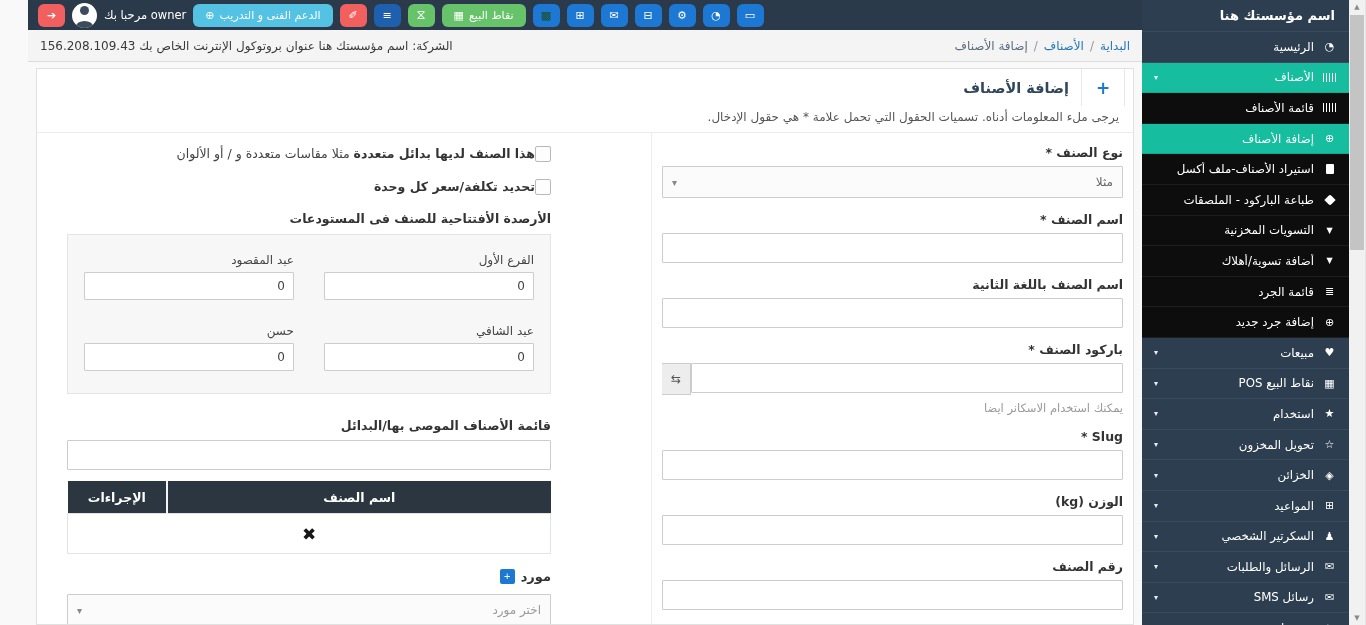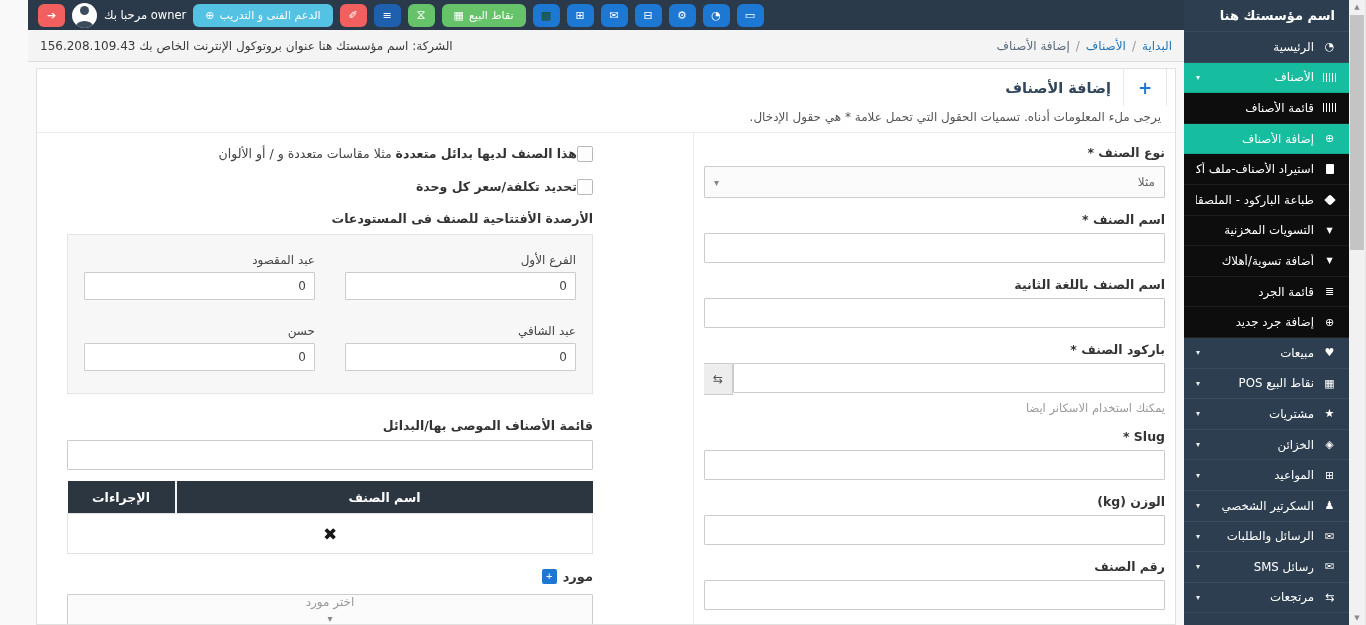--- a/index.html
+++ b/index.html
@@ -7,21 +7,21 @@
   .app{display:flex;width:1366px;height:625px;}
 
   
   .pagebar{width:17px;background:#f1f1f1;position:relative;flex:none;border-right:1px solid #e4e4e4;box-sizing:border-box;}
   .sb-arrow{position:absolute;left:0;width:100%;text-align:center;color:#8a8a8a;font-size:7px;line-height:14px;height:14px;cursor:pointer;}
   .sb-arrow.up{top:0;}
   .sb-arrow.down{bottom:0;}
   .sb-thumb{position:absolute;top:15px;left:1px;width:14px;height:235px;background:#c4c4c4;cursor:pointer;}
 
   
-  .sidebar{width:165px;background:#2d3e50;color:#fff;flex:none;display:flex;flex-direction:column;overflow:hidden;}
+  .sidebar{width:207px;background:#2d3e50;color:#fff;flex:none;display:flex;flex-direction:column;overflow:hidden;}
   .sb-head{height:31px;display:flex;align-items:center;padding:0 14px;font-weight:700;font-size:13px;border-bottom:1px solid #3a4b5e;flex:none;background:#2d3e50;}
   .si{height:30.6px;display:flex;align-items:center;gap:8px;padding:0 12px;font-size:11.8px;border-bottom:1px solid #3a4b5e;flex:none;cursor:pointer;box-sizing:border-box;}
   .si.sub{background:#0d0d0d;border-bottom:1px solid #1e1e1e;}
   .si.active{background:#16bd9e;border-bottom:1px solid #12a98c;}
   .si .lbl{white-space:nowrap;overflow:hidden;}
   .ig{display:inline-flex;width:15px;justify-content:center;align-items:center;flex:none;font-size:11px;}
   .chev{margin-inline-start:auto;font-size:8px;opacity:.9;}
 
   
   .g::before{font-style:normal;}
@@ -112,21 +112,21 @@
   .rec-input{margin-bottom:11px;}
   .tbl{width:100%;border-collapse:collapse;margin-bottom:15px;font-size:12.5px;table-layout:fixed;}
   .tbl th{background:#2c3640;color:#fff;font-weight:700;height:30px;text-align:center;}
   .tbl th.actions{width:20%;border-inline-start:2px solid #f4f4f4;}
   .tbl td{border:1px solid #e3e3e3;height:37px;text-align:center;}
   .xmark{font-size:17px;font-weight:700;color:#161616;cursor:pointer;}
 
   .suprow{display:flex;align-items:center;gap:6px;margin:4px 0 10px;}
   .suplabel{font-weight:700;font-size:13px;color:#333;}
   .plusbtn{width:15px;height:15px;background:#1d78d4;color:#fff;border:none;border-radius:2px;font-size:11px;line-height:1;display:flex;align-items:center;justify-content:center;cursor:pointer;}
-  .supsel{margin-bottom:18px;flex-direction:column;}
+  .supsel{margin-bottom:18px;}
 </style>
 </head>
 <body>
 
 <div class="app">
 
   <div class="pagebar">
     <span class="sb-arrow up g g-up"></span>
     <span class="sb-thumb"></span>
     <span class="sb-arrow down g g-down"></span>
@@ -201,24 +201,29 @@
     </div>
 
     <div class="si">
       <span class="ig g g-grid"></span>
       <span class="lbl">نقاط البيع POS</span>
       <span class="chev g g-chev"></span>
     </div>
 
     <div class="si">
       <span class="ig g g-star"></span>
-      <span class="lbl">مشتريات</span>
-      <span class="chev g g-chev"></span>
-    </div>
-
+      <span class="lbl">استخدام</span>
+      <span class="chev g g-chev"></span>
+    </div>
+
+    <div class="si">
+      <span class="ig g g-star-o"></span>
+      <span class="lbl">تحويل المخزون</span>
+      <span class="chev g g-chev"></span>
+    </div>
 
     <div class="si">
       <span class="ig g g-cube"></span>
       <span class="lbl">الخزائن</span>
       <span class="chev g g-chev"></span>
     </div>
 
     <div class="si">
       <span class="ig g g-calendar"></span>
       <span class="lbl">المواعيد</span>

